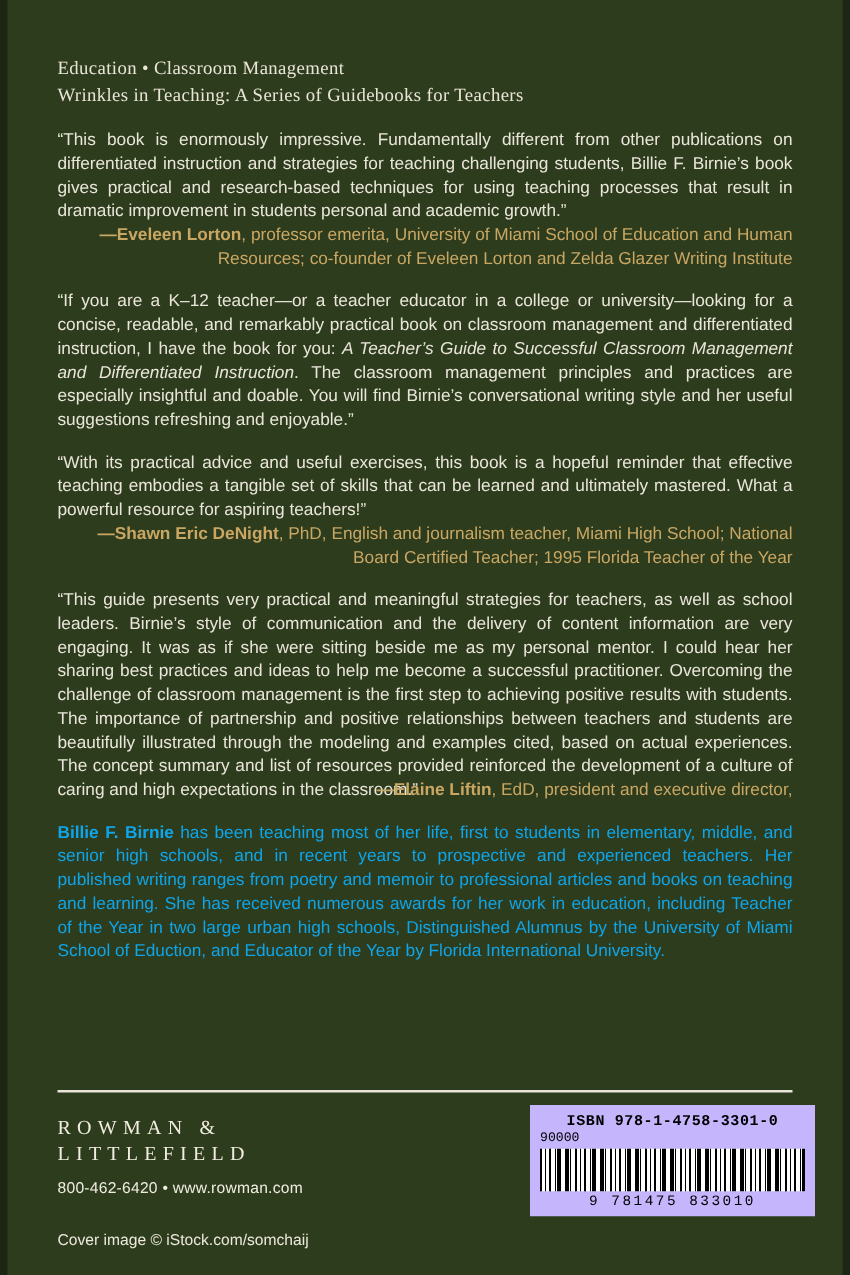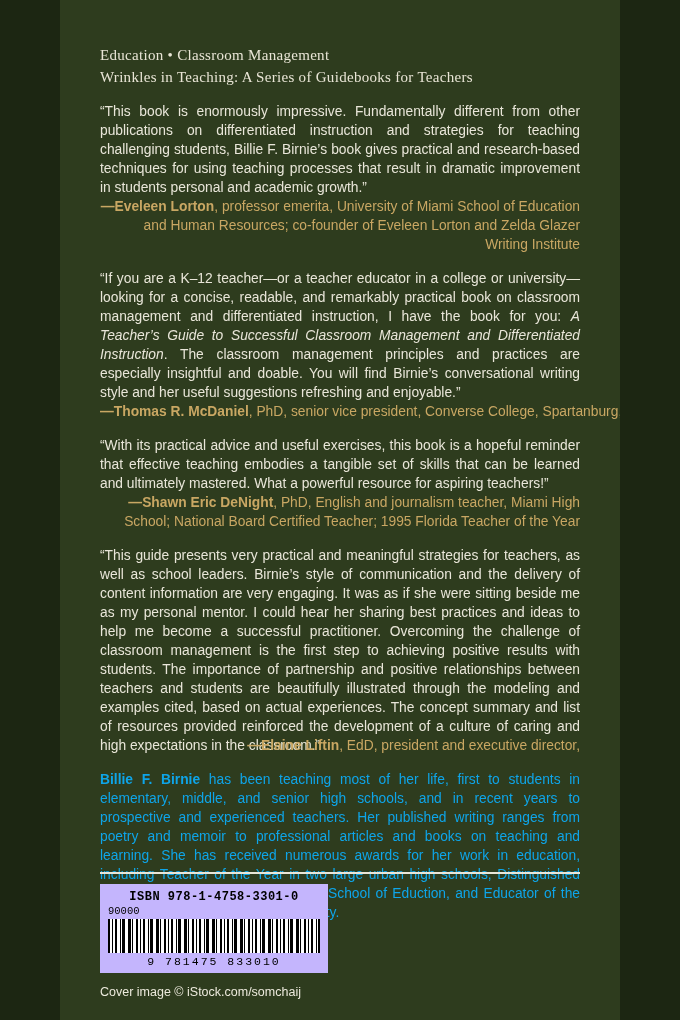--- a/index.html
+++ b/index.html
@@ -1,18 +1,18 @@
 <!DOCTYPE html>
 <html><head>
 <meta charset="utf-8">
 <style>
   html,body { margin:0; padding:0; background:#1c2612; }
   .page {
     position:relative;
-    width:560px; height:1020px;
+    width:668px; height:1020px;
     background:#2e3c1e;
     font-family:"Liberation Sans", sans-serif;
     overflow:hidden;
     margin:0 auto;
   }
   .content { padding:44px 40px 0 40px; }
 
   .header-block { margin-bottom:14px; }
   .serif-line {
     font-family:"Liberation Serif", serif;
@@ -121,21 +121,20 @@
       <div class="serif-line">Wrinkles in Teaching: A Series of Guidebooks for Teachers</div>
     </div>
 
     <section class="blurb">
       <p class="quote"><span>“This book is enormously impressive. Fundamentally different from other publications on differentiated instruction and strategies for teaching challenging students, Billie F. Birnie’s book gives practical and research-based techniques for using teaching processes that result in dramatic improvement in students personal and academic growth.”</span></p>
       <div class="attr align-right"><span class="name">—Eveleen Lorton</span><span>, professor emerita, University of Miami School of Education and Human Resources; co-founder of Eveleen Lorton and Zelda Glazer Writing Institute</span></div>
     </section>
 
     <section class="blurb">
       <p class="quote"><span>“If you are a K–12 teacher—or a teacher educator in a college or university—looking for a concise, readable, and remarkably practical book on classroom management and differentiated instruction, I have the book for you: </span><i>A Teacher’s Guide to Successful Classroom Management and Differentiated Instruction</i><span>. The classroom management principles and practices are especially insightful and doable. You will find Birnie’s conversational writing style and her useful suggestions refreshing and enjoyable.”</span></p>
-      <div class="attr align-left nowrap"><span class="name">—Thomas R. McDaniel</span><span>, PhD, senior vice president, Converse College, Spartanburg, South Carolina</span></div>
     </section>
 
     <section class="blurb">
       <p class="quote"><span>“With its practical advice and useful exercises, this book is a hopeful reminder that effective teaching embodies a tangible set of skills that can be learned and ultimately mastered. What a powerful resource for aspiring teachers!”</span></p>
       <div class="attr align-right"><span class="name">—Shawn Eric DeNight</span><span>, PhD, English and journalism teacher, Miami High School; National Board Certified Teacher; 1995 Florida Teacher of the Year</span></div>
     </section>
 
     <section class="blurb">
       <p class="quote"><span>“This guide presents very practical and meaningful strategies for teachers, as well as school leaders. Birnie’s style of communication and the delivery of content information are very engaging. It was as if she were sitting beside me as my personal mentor. I could hear her sharing best practices and ideas to help me become a successful practitioner. Overcoming the challenge of classroom management is the first step to achieving positive results with students. The importance of partnership and positive relationships between teachers and students are beautifully illustrated through the modeling and examples cited, based on actual experiences. The concept summary and list of resources provided reinforced the development of a culture of caring and high expectations in the classroom.”</span></p>
       <div class="attr align-right attr-overlap"><span class="name">—Elaine Liftin</span><span>, EdD, president and executive director,</span></div>
@@ -144,20 +143,25 @@
     <section class="bio">
       <span class="name">Billie F. Birnie</span><span> has been teaching most of her life, first to students in elementary, middle, and senior high schools, and in recent years to prospective and experienced teachers. Her published writing ranges from poetry and memoir to professional articles and books on teaching and learning. She has received numerous awards for her work in education, including Teacher of the Year in two large urban high schools, Distinguished Alumnus by the University of Miami School of Eduction, and Educator of the Year by Florida International University.</span>
     </section>
 
   </div>
 
   <div class="footer">
     <div class="footer-rule"></div>
     <div class="footer-row">
 
+      <div class="publisher">
+        <div class="pub-name">ROWMAN &amp;</div>
+        <div class="pub-name">LITTLEFIELD</div>
+        <div class="pub-contact">800-462-6420 • www.rowman.com</div>
+      </div>
 
       <div class="barcode-box">
         <div class="isbn">ISBN 978-1-4758-3301-0</div>
         <div class="price-code">90000</div>
         <div class="bars"></div>
         <div class="digits">9 781475 833010</div>
       </div>
 
     </div>
     <div class="credit">Cover image © iStock.com/somchaij</div>

